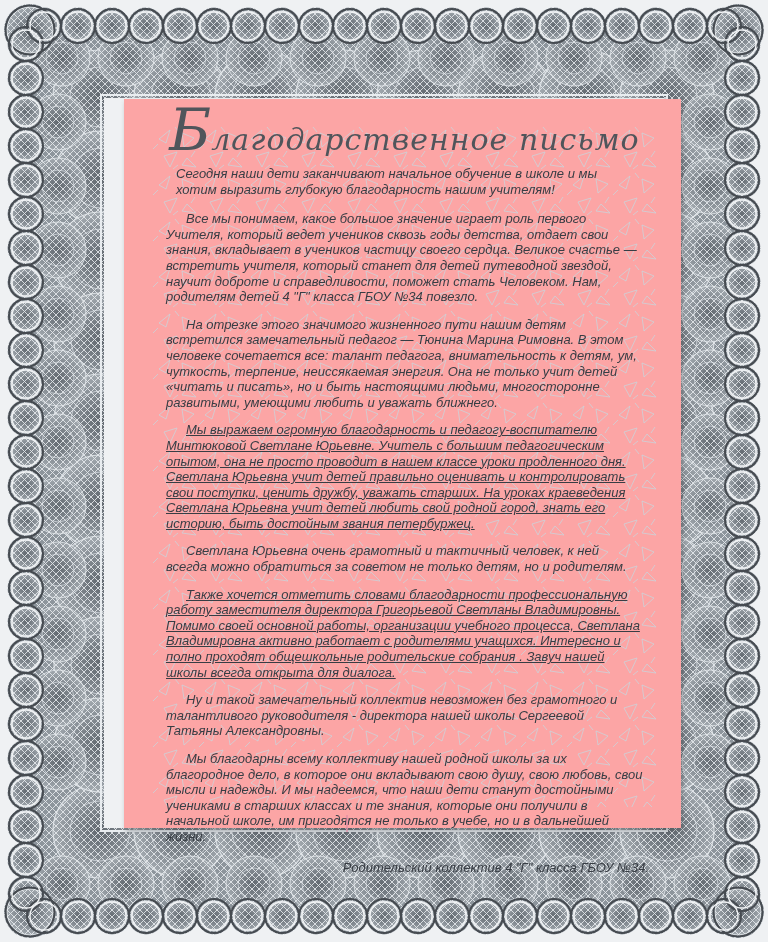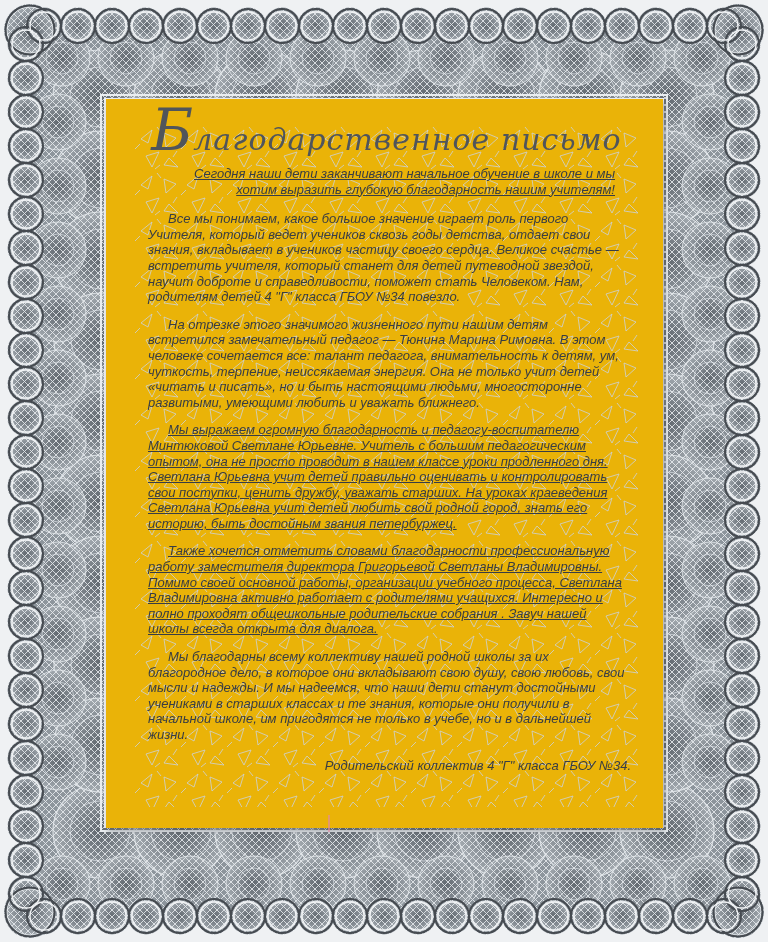--- a/index.html
+++ b/index.html
@@ -2,37 +2,37 @@
 <html><head>
 <meta charset="utf-8">
 <style>
   html,body{margin:0;padding:0;background:#e9ebed;}
   .canvas{
     position:relative;width:768px;height:942px;overflow:hidden;
     background:#eff1f3;font-family:"Liberation Sans",sans-serif;
   }
   #borderSvg{position:absolute;left:0;top:0;display:block;}
   .page{
-    position:absolute;left:106px;top:99px;width:557px;height:729px;
-    background:#eab308;
+    position:absolute;left:124px;top:99px;width:557px;height:729px;
+    background:#fca5a5;
     box-shadow:2px 3px 5px rgba(70,75,80,.45);
   }
   .panel{position:absolute;left:27px;top:26px;display:block;}
   .content{
     position:absolute;left:0;top:0;right:0;bottom:0;
     padding:8px 26px 0 30px;
     color:#383d44;font-style:italic;font-size:13px;line-height:1.2;
   }
   .title{
     font-family:"DejaVu Serif",serif;font-style:italic;font-weight:400;
     font-size:30px;color:#50555b;text-align:center;
     margin:2px 0 8px 0;letter-spacing:1px;white-space:nowrap;
   }
   .title::first-letter{font-size:57px;line-height:.75;letter-spacing:0;}
-  .intro{text-align:right;margin:8px 22px 14px 22px;text-decoration:underline;}
+  .intro{text-align:left;margin:8px 22px 14px 22px;}
   p.para{margin:12px;text-indent:20px;}
   .g1{margin-top:13px;text-decoration:underline;}
   .g2{margin-top:21px;}
   .signature{text-align:right;margin-top:15px;padding-right:6px;}
   .scan-mark{
     position:absolute;left:222px;bottom:-4px;width:2px;height:17px;
     background:#df8aa4;opacity:.65;
   }
 </style>
 </head>
@@ -619,20 +619,22 @@
       </defs>
       <rect width="507" height="682" fill="url(#tri)"></rect>
     </svg>
 
     <div class="content">
       <div class="title">Благодарственное письмо</div>
       <p class="intro">Сегодня наши дети заканчивают начальное обучение в школе и мы хотим выразить глубокую благодарность нашим учителям!</p>
       <p class="para">Все мы понимаем, какое большое значение играет роль первого Учителя, который ведет учеников сквозь годы детства, отдает свои знания, вкладывает в учеников частицу своего сердца. Великое счастье — встретить учителя, который станет для детей путеводной звездой, научит доброте и справедливости, поможет стать Человеком. Нам, родителям детей 4 "Г" класса ГБОУ №34 повезло.</p>
       <p class="para">На отрезке этого значимого жизненного пути нашим детям встретился замечательный педагог — Тюнина Марина Римовна. В этом человеке сочетается все: талант педагога, внимательность к детям, ум, чуткость, терпение, неиссякаемая энергия. Она не только учит детей «читать и писать», но и быть настоящими людьми, многосторонне развитыми, умеющими любить и уважать ближнего.</p>
       <p class="para g1">Мы выражаем огромную благодарность и педагогу-воспитателю Минтюковой Светлане Юрьевне. Учитель с большим педагогическим опытом, она не просто проводит в нашем классе уроки продленного дня. Светлана Юрьевна учит детей правильно оценивать и контролировать свои поступки, ценить дружбу, уважать старших. На уроках краеведения Светлана Юрьевна учит детей любить свой родной город, знать его историю, быть достойным звания петербуржец.</p>
+      <p class="para">Светлана Юрьевна очень грамотный и тактичный человек, к ней всегда можно обратиться за советом не только детям, но и родителям.</p>
       <p class="para g1">Также хочется отметить словами благодарности профессиональную работу заместителя директора Григорьевой Светланы Владимировны. Помимо своей основной работы, организации учебного процесса, Светлана Владимировна активно работает с родителями учащихся. Интересно и полно проходят общешкольные родительские собрания . Завуч нашей школы всегда открыта для диалога.</p>
+      <p class="para g2">Ну и такой замечательный коллектив невозможен без грамотного и талантливого руководителя - директора нашей школы Сергеевой Татьяны Александровны.</p>
       <p class="para g2">Мы благодарны всему коллективу нашей родной школы за их благородное дело, в которое они вкладывают свою душу, свою любовь, свои мысли и надежды. И мы надеемся, что наши дети станут достойными учениками в старших классах и те знания, которые они получили в начальной школе, им пригодятся не только в учебе, но и в дальнейшей жизни.</p>
       <div class="signature">Родительский коллектив 4 "Г" класса ГБОУ №34.</div>
     </div>
 
     <div class="scan-mark"></div>
   </div>
 </div>
 
 </body></html>

